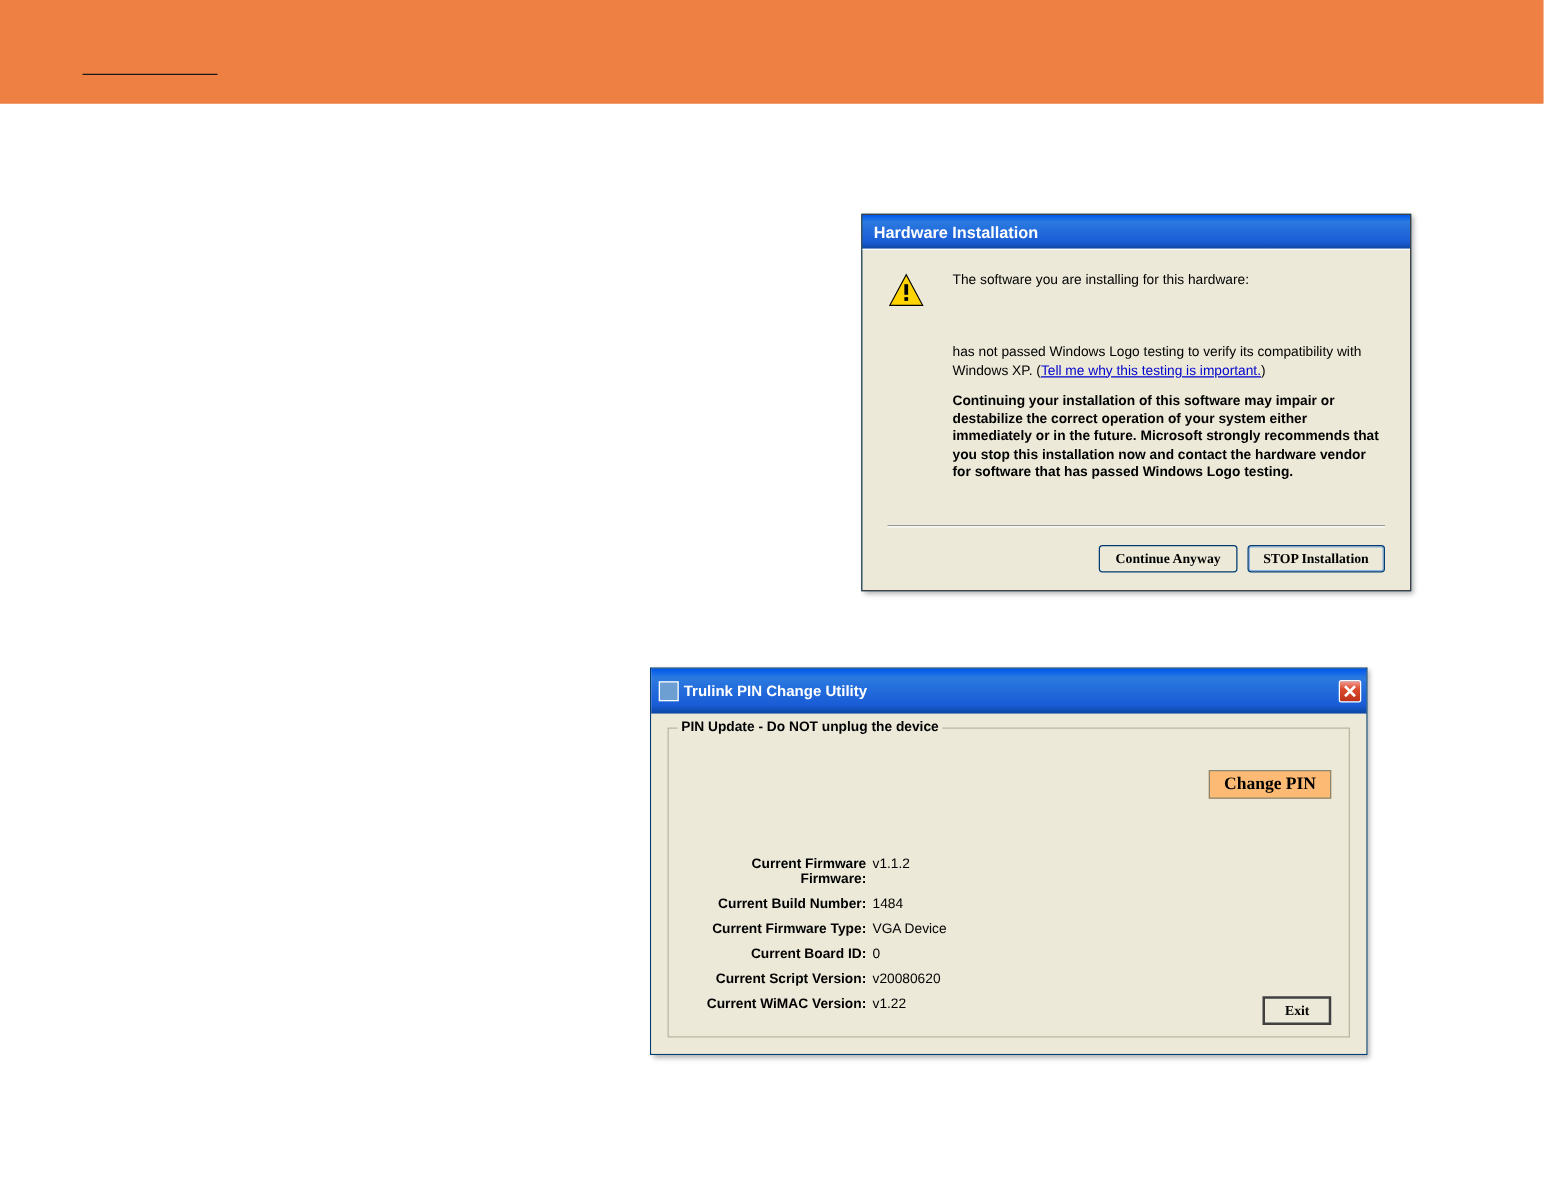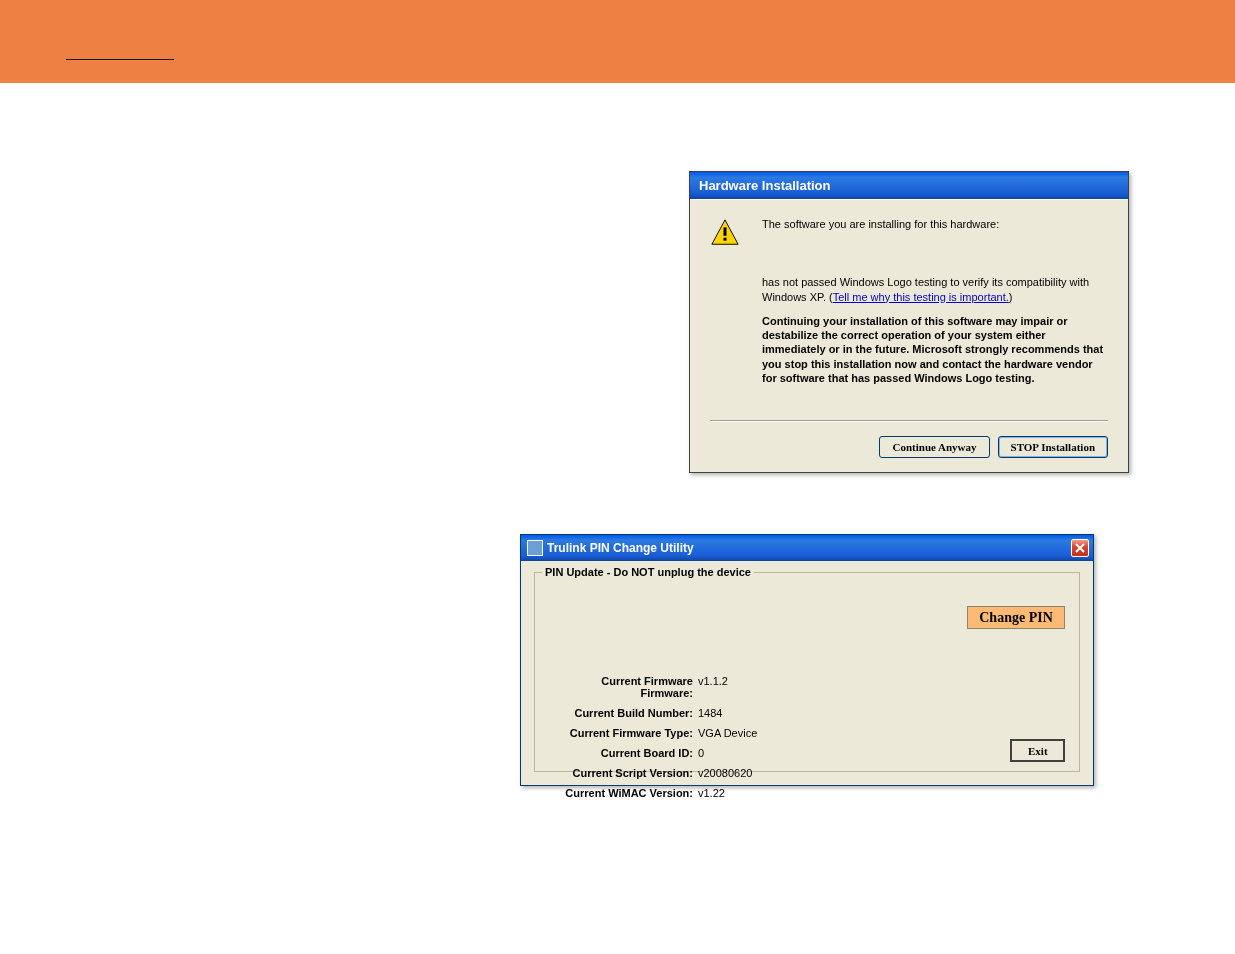--- a/index.html
+++ b/index.html
@@ -19,27 +19,27 @@
     .hw-text .gap { height: 34px; }
     .hw-text a { color: #0000cc; text-decoration: underline; cursor: pointer; }
     .hw-text .bold-warning { font-weight: bold; }
     .hw-sep { height: 1px; border-top: 1px solid #9a9a9a; border-bottom: 1px solid #fff; margin: 25px 0 14px 0; }
     .hw-buttons { display: flex; justify-content: flex-end; gap: 8px; }
     .hw-buttons button { font-family: Tahoma; font-size: 11px; padding: 3px 12px; background: #ece9d8; border: 1px solid #003c74; border-radius: 3px; cursor: pointer; min-width: 96px; height: 22px; font-weight: bold; }
     .hw-buttons button.default { box-shadow: inset 0 0 0 1px #86b1e2; }
 
     
     .pin-dialog { position: absolute; left: 520px; top: 534px; width: 574px; border: 1px solid #003c74; background: #ece9d8; box-shadow: 2px 2px 4px rgba(0,0,0,0.3); }
-    .pin-titlebar { background: linear-gradient(to bottom, #0058ee, #2b7ae0 20%, #1a5cd6 80%, #0d47a1); color: #fff; padding: 4px 4px 4px 6px; font-size: 12px; font-weight: bold; display: flex; justify-content: space-between; align-items: center; height: 26px; }
+    .pin-titlebar { background: linear-gradient(to bottom, #0058ee, #2b7ae0 20%, #1a5cd6 80%, #0d47a1); color: #fff; padding: 4px 4px 4px 6px; font-size: 12px; font-weight: bold; display: flex; justify-content: space-between; align-items: center; height: 36px; }
     .pin-titlebar .title-left { display: flex; align-items: center; gap: 4px; }
     .pin-titlebar .app-icon { width: 16px; height: 16px; display: inline-block; background: #6d9fd3; border: 1px solid #fff; font-size: 8px; text-align: center; line-height: 14px; color: #fff; }
     .close-btn { width: 18px; height: 18px; background: linear-gradient(to bottom, #f39b8f, #d94a2d 40%, #c0311b); border: 1px solid #fff; border-radius: 2px; display: flex; align-items: center; justify-content: center; cursor: pointer; }
     .close-btn svg { width: 10px; height: 10px; }
     .pin-body { padding: 11px 13px 13px 13px; background: #ece9d8; font-size: 11px; }
-    .pin-fieldset { border: 1px solid #b8b8a0; padding: 8px 10px 10px 10px; height: 200px; position: relative; }
+    .pin-fieldset { border: 1px solid #b8b8a0; padding: 8px 10px 10px 10px; height: 248px; position: relative; }
     .pin-fieldset-legend { position: absolute; top: -7px; left: 7px; background: #ece9d8; padding: 0 3px; font-size: 11px; font-weight: bold; }
     .change-pin-btn { position: absolute; top: 33px; right: 14px; font-family: Tahoma; font-size: 14px; font-weight: bold; padding: 3px 2px; background: #fdba74; border: 1px solid #888870; cursor: pointer; height: 23px; width: 98px; }
     .info-grid { position: absolute; top: 102px; left: 11px; font-size: 11px; }
     .info-row { display: flex; margin-bottom: 8px; align-items: baseline; }
     .info-label { width: 147px; text-align: right; margin-right: 5px; font-weight: bold; }
     .info-value { }
     .exit-btn { position: absolute; bottom: 9px; right: 14px; font-family: Tahoma; font-size: 11px; font-weight: bold; padding: 3px 16px; background: #ece9d8; border: 2px solid #404040; cursor: pointer; height: 23px; width: 55px; }
   </style>
 </head>
 <body>

